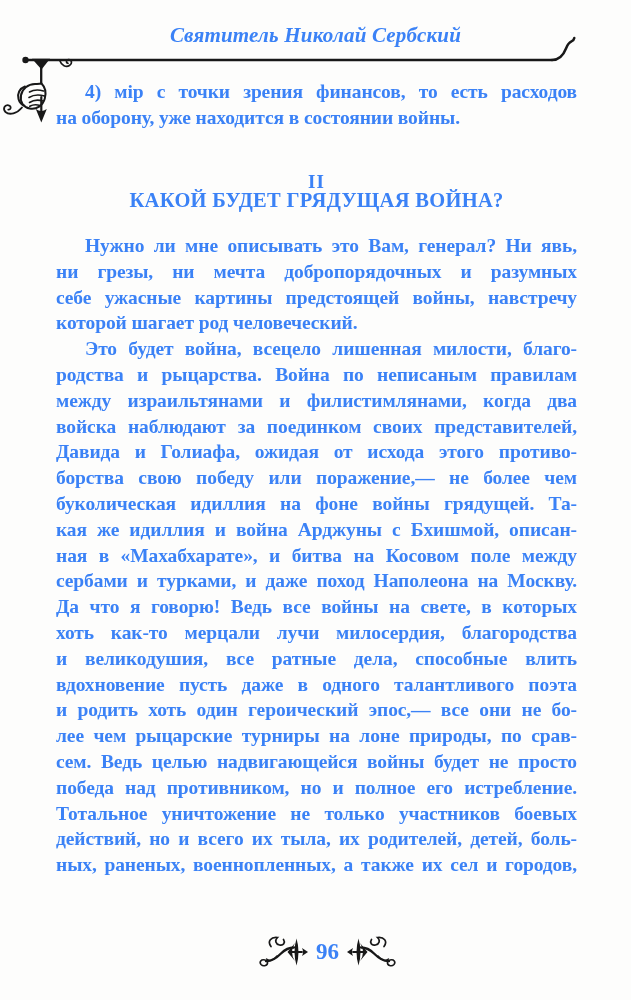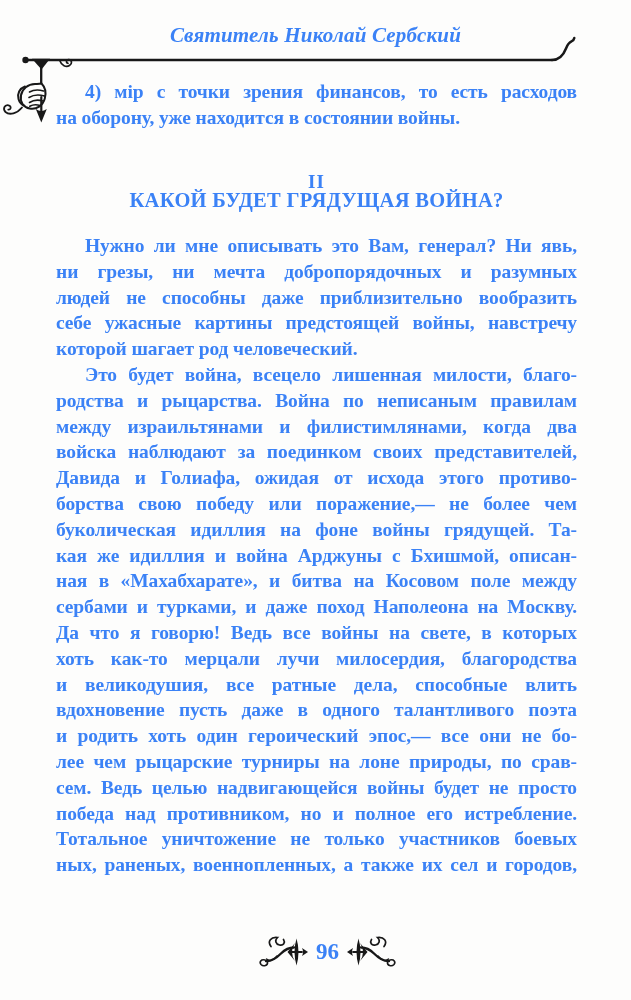--- a/index.html
+++ b/index.html
@@ -91,21 +91,20 @@
       </div>
 
     <div class="chapter-number">II</div>
 
     <div class="chapter-title">КАКОЙ БУДЕТ ГРЯДУЩАЯ ВОЙНА?</div>
 
     <div class="body-block">
       <div class="para">
           <div class="line indent">Нужно ли мне описывать это Вам, генерал? Ни явь,</div>
           <div class="line">ни грезы, ни мечта добропорядочных и разумных</div>
-          <div class="line">людей не способны даже приблизительно вообразить</div>
           <div class="line">себе ужасные картины предстоящей войны, навстречу</div>
           <div class="line flush">которой шагает род человеческий.</div>
         </div>
       <div class="para">
           <div class="line indent">Это будет война, всецело лишенная милости, благо-</div>
           <div class="line">родства и рыцарства. Война по неписаным правилам</div>
           <div class="line">между израильтянами и филистимлянами, когда два</div>
           <div class="line">войска наблюдают за поединком своих представителей,</div>
           <div class="line">Давида и Голиафа, ожидая от исхода этого противо-</div>
           <div class="line">борства свою победу или поражение,— не более чем</div>
@@ -115,20 +114,21 @@
           <div class="line">сербами и турками, и даже поход Наполеона на Москву.</div>
           <div class="line">Да что я говорю! Ведь все войны на свете, в которых</div>
           <div class="line">хоть как-то мерцали лучи милосердия, благородства</div>
           <div class="line">и великодушия, все ратные дела, способные влить</div>
           <div class="line">вдохновение пусть даже в одного талантливого поэта</div>
           <div class="line">и родить хоть один героический эпос,— все они не бо-</div>
           <div class="line">лее чем рыцарские турниры на лоне природы, по срав-</div>
           <div class="line">сем. Ведь целью надвигающейся войны будет не просто</div>
           <div class="line">победа над противником, но и полное его истребление.</div>
           <div class="line">Тотальное уничтожение не только участников боевых</div>
+          <div class="line">действий, но и всего их тыла, их родителей, детей, боль-</div>
           <div class="line">ных, раненых, военнопленных, а также их сел и городов,</div>
         </div>
     </div>
   </div>
 
   <div class="footer">
     <svg class="flourish" width="50" height="32" viewBox="0 0 50 32">
       <g stroke="#181818" fill="none" stroke-linecap="round">
         <path d="M7 24 C3 23 1 26 3 28.5 C5.5 31 10 29.5 9.5 26" stroke-width="1.6"></path>
         <path d="M8 25 C14 25.5 19 21.5 23 17.5 C27 13.5 31 11.5 36 11.5" stroke-width="2.3"></path>

